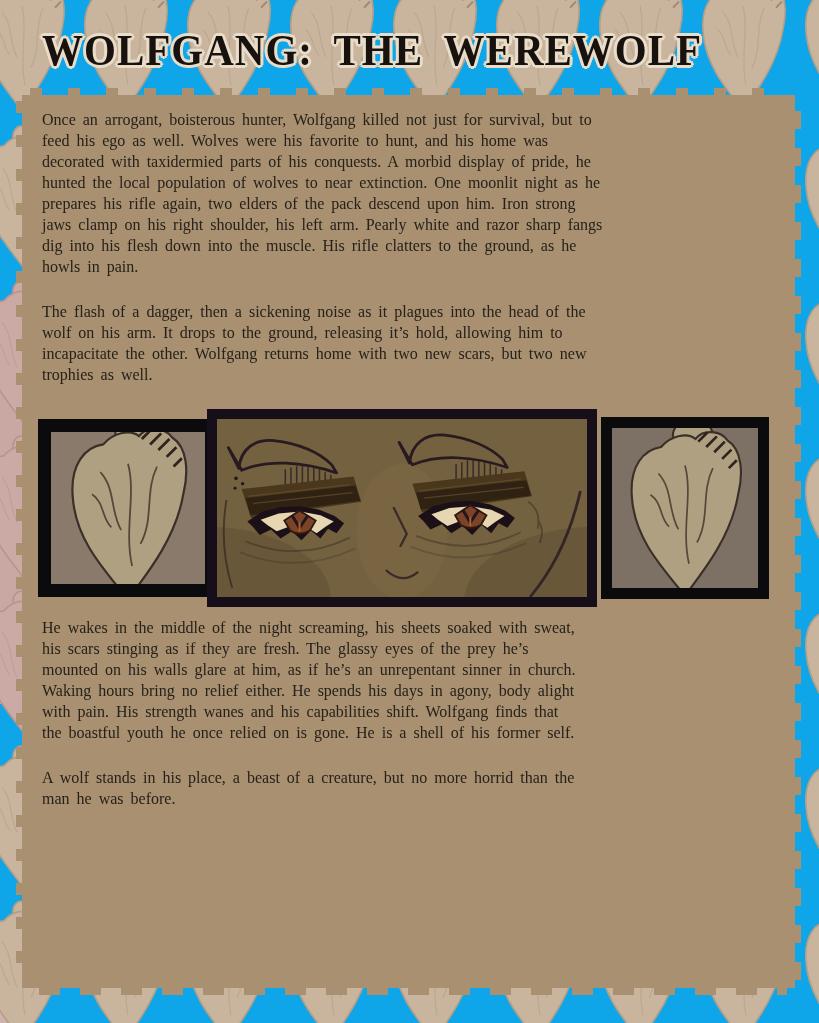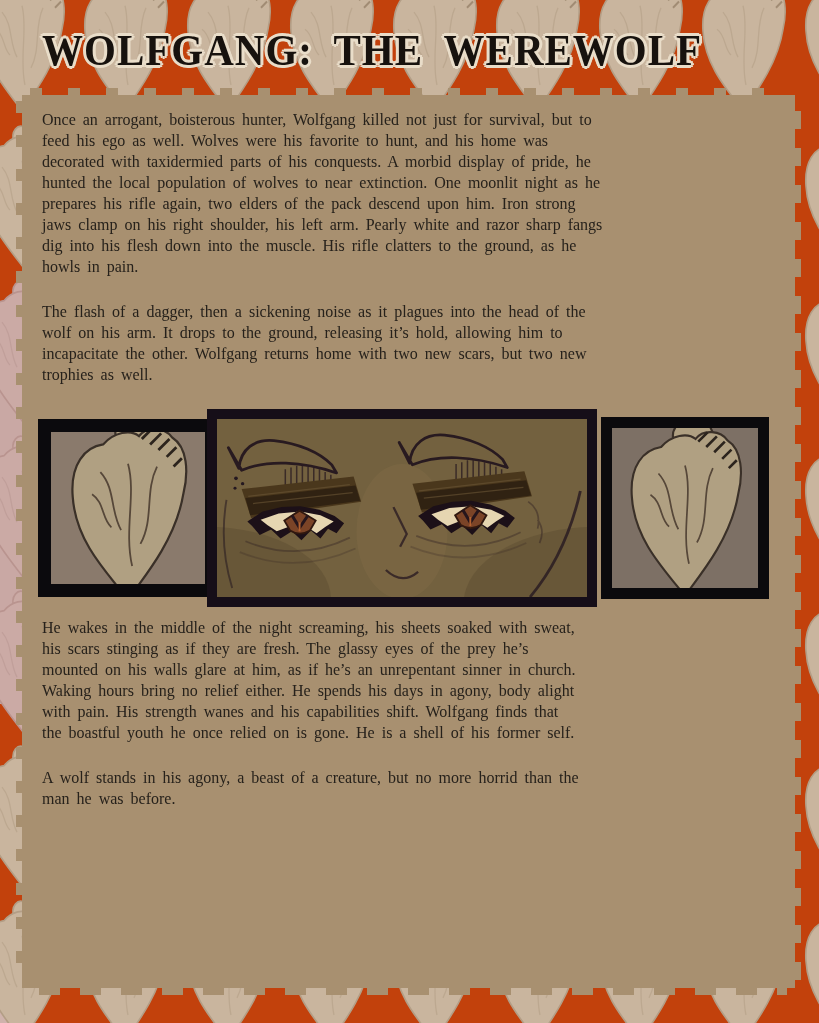--- a/index.html
+++ b/index.html
@@ -1,19 +1,19 @@
 <!DOCTYPE html>
 <html><head>
 <meta charset="utf-8">
 <style>
   html,body{margin:0;padding:0;}
   .page{
     position:relative;
     width:819px;height:1023px;
-    background:#c2410c;
+    background:#0ea5e9;
     overflow:hidden;
     font-family:"Liberation Serif", serif;
   }
   .pink-strip{
     position:absolute;left:0;top:322px;width:22px;height:382px;
     background:#c9a8a4;
   }
   .pink-strip2{
     position:absolute;left:0;top:930px;width:26px;height:93px;
     background:#cfb3ac;
@@ -367,16 +367,16 @@
         </svg>
       </div>
     </div>
 
     <p>He wakes in the middle of the night screaming, his sheets soaked with sweat,
 his scars stinging as if they are fresh. The glassy eyes of the prey he’s
 mounted on his walls glare at him, as if he’s an unrepentant sinner in church.
 Waking hours bring no relief either. He spends his days in agony, body alight
 with pain. His strength wanes and his capabilities shift. Wolfgang finds that
 the boastful youth he once relied on is gone. He is a shell of his former self.</p>
-    <p>A wolf stands in his agony, a beast of a creature, but no more horrid than the
+    <p>A wolf stands in his place, a beast of a creature, but no more horrid than the
 man he was before.</p>
   </div>
 </div>
 
 </body></html>

